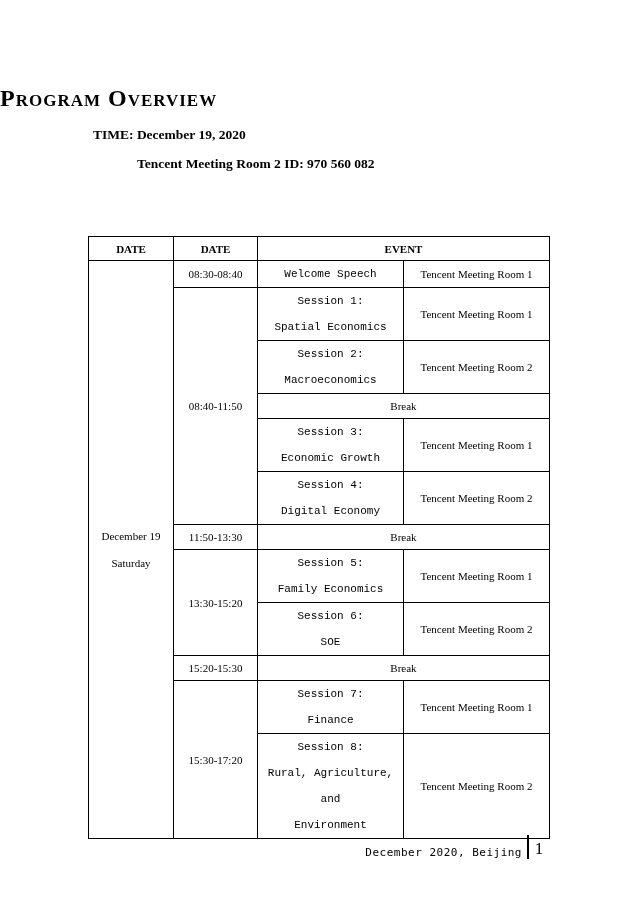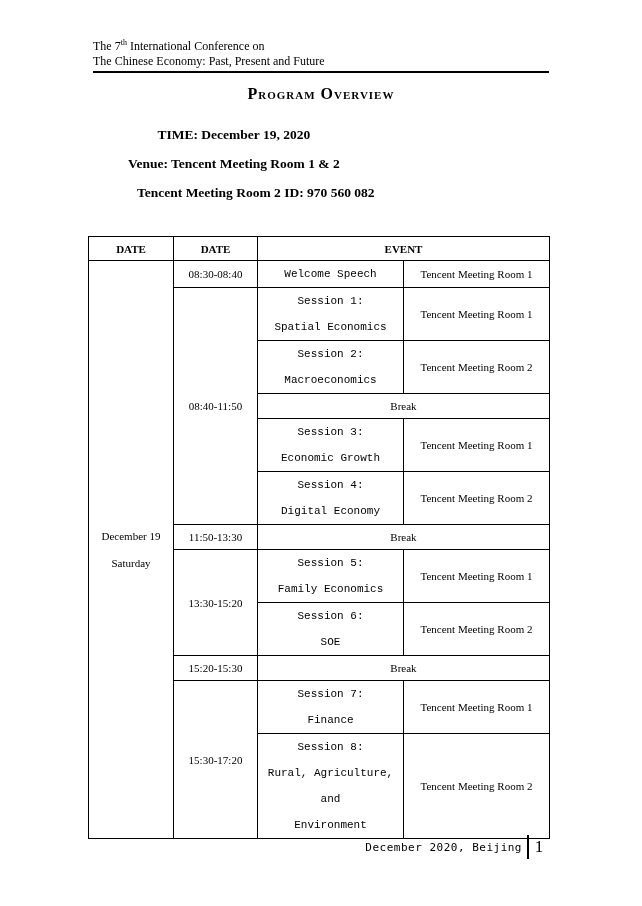--- a/index.html
+++ b/index.html
@@ -15,27 +15,27 @@
   .doc-header {
     position:absolute; left:93px; top:36px; width:456px;
     border-bottom:2px solid #000; padding-bottom:3px;
     font-size:12px; line-height:14.5px;
   }
   .doc-header sup { font-size:8px; vertical-align:super; }
 
   
   .page-title {
     position:absolute; top:85px; left:0; width:642px;
-    text-align:center; font-size:16px; font-weight:bold;
+    font-size:24px; font-weight:bold;
     font-variant:small-caps; letter-spacing:1px;
   }
 
   
   .meta { position:absolute; left:93px; top:127px; font-size:13.5px; font-weight:bold; }
-  .meta .line { height:29px;text-align:center; }
+  .meta .line { height:29px; }
   .meta .indent { padding-left:44px; }
 
   
   .schedule {
     position:absolute; left:88px; top:236px;
     border-collapse:collapse; table-layout:fixed;
   }
   .schedule td, .schedule th {
     border:1.5px solid #000; text-align:center; vertical-align:middle;
     font-size:11px; font-weight:normal; padding:0; overflow:hidden;
@@ -45,44 +45,39 @@
   .h-single { height:25px; }
   .h-session { height:52px; }
   .h-break { height:25px; }
   .h-tall { height:77px; }
   .cell-line { line-height:26px;font-family:Liberation Mono, monospace; }
   .date-line { line-height:27px; }
 
   
   .footer {
     position:absolute; top:835px; left:88px; width:461px;
-    display:flex; justify-content:flex-end; align-items:center;
+    display:flex; justify-content:flex-end; align-items:flex-end;
   }
   .footer-label {
     font-family:"DejaVu Sans Mono", monospace;
     font-size:11px; letter-spacing:0.5px; padding-right:5px;
   }
   .footer-bar { width:2px; height:24px; background:#000; }
   .footer-page { width:20px; text-align:center; font-size:17px; }
 </style>
 </head>
 <body>
 
 <div class="page">
 
-  <div class="doc-header">
-    <div><span>The 7</span><sup>th</sup><span> International Conference on</span></div>
-    <div>The Chinese Economy: Past, Present and Future</div>
-  </div>
 
   <div class="page-title">Program Overview</div>
 
   <div class="meta">
     <div class="line">TIME: December 19, 2020</div>
-    <div class="line">Venue: Tencent Meeting Room 1 &amp; 2</div>
     <div class="line indent">Tencent Meeting Room 2 ID: 970 560 082</div>
   </div>
 
   <table class="schedule">
     <colgroup>
       <col style="width:85px">
         <col style="width:84px">
         <col style="width:146px">
         <col style="width:146px">
     </colgroup>

